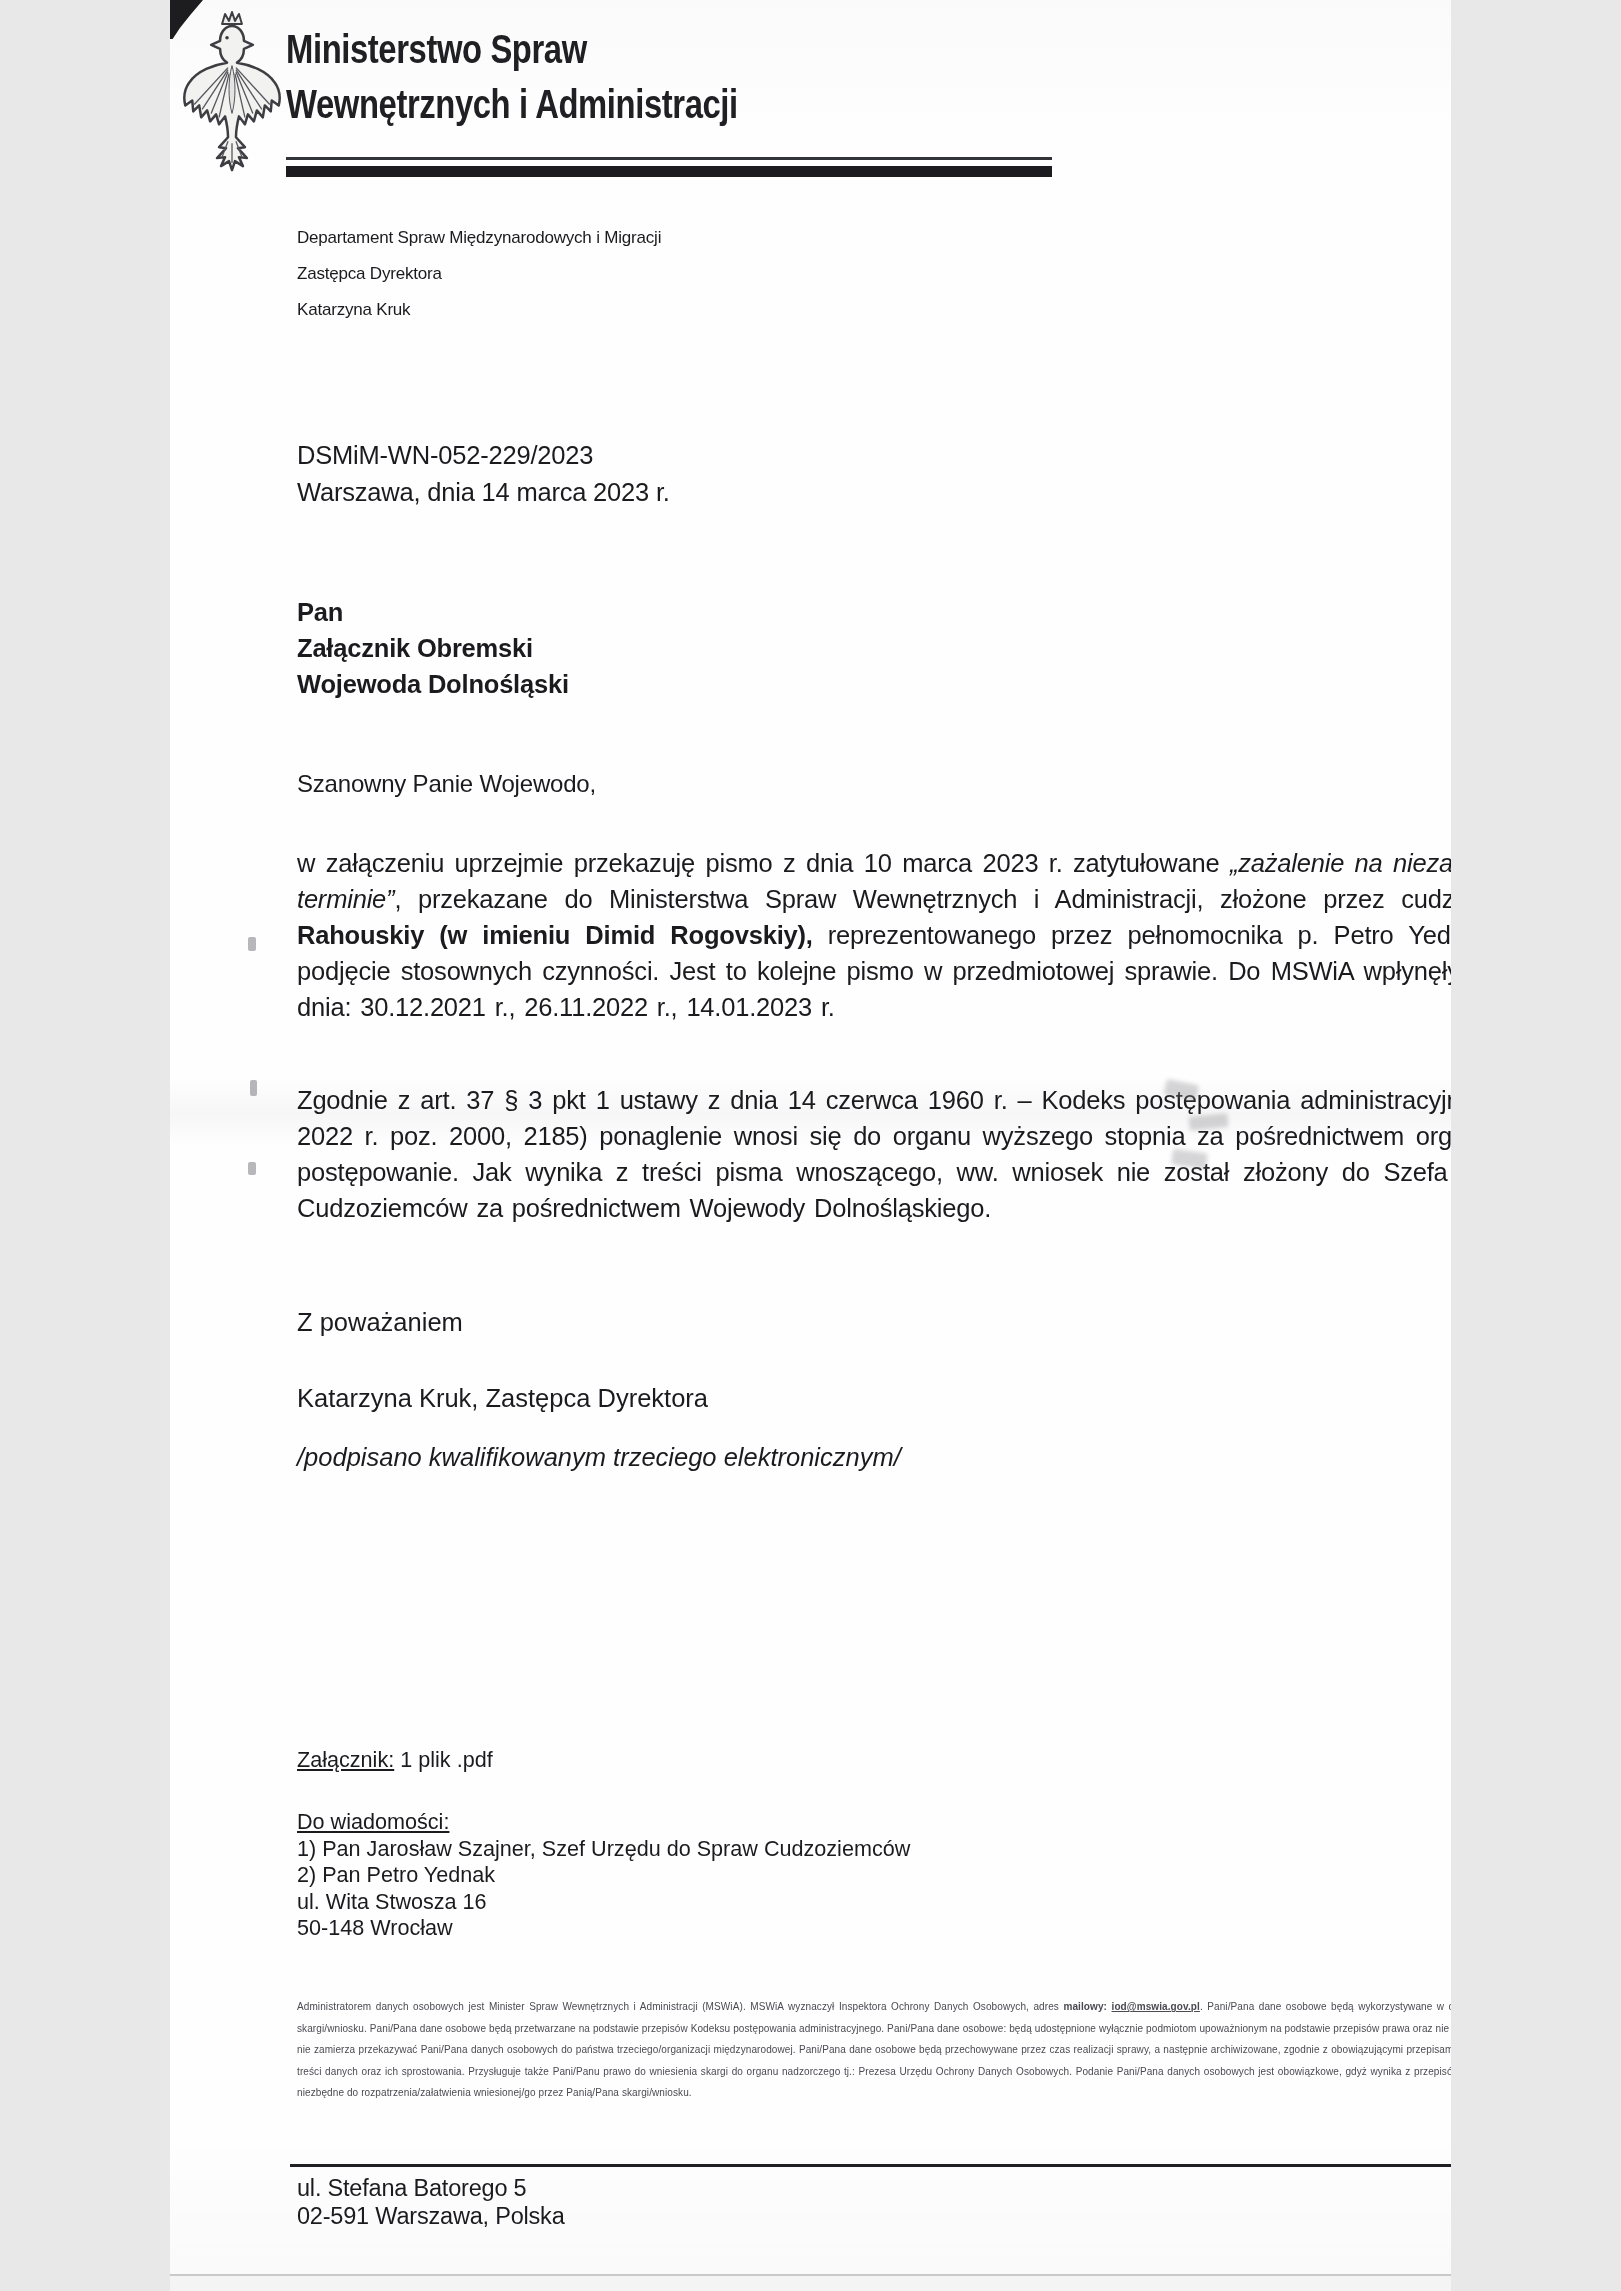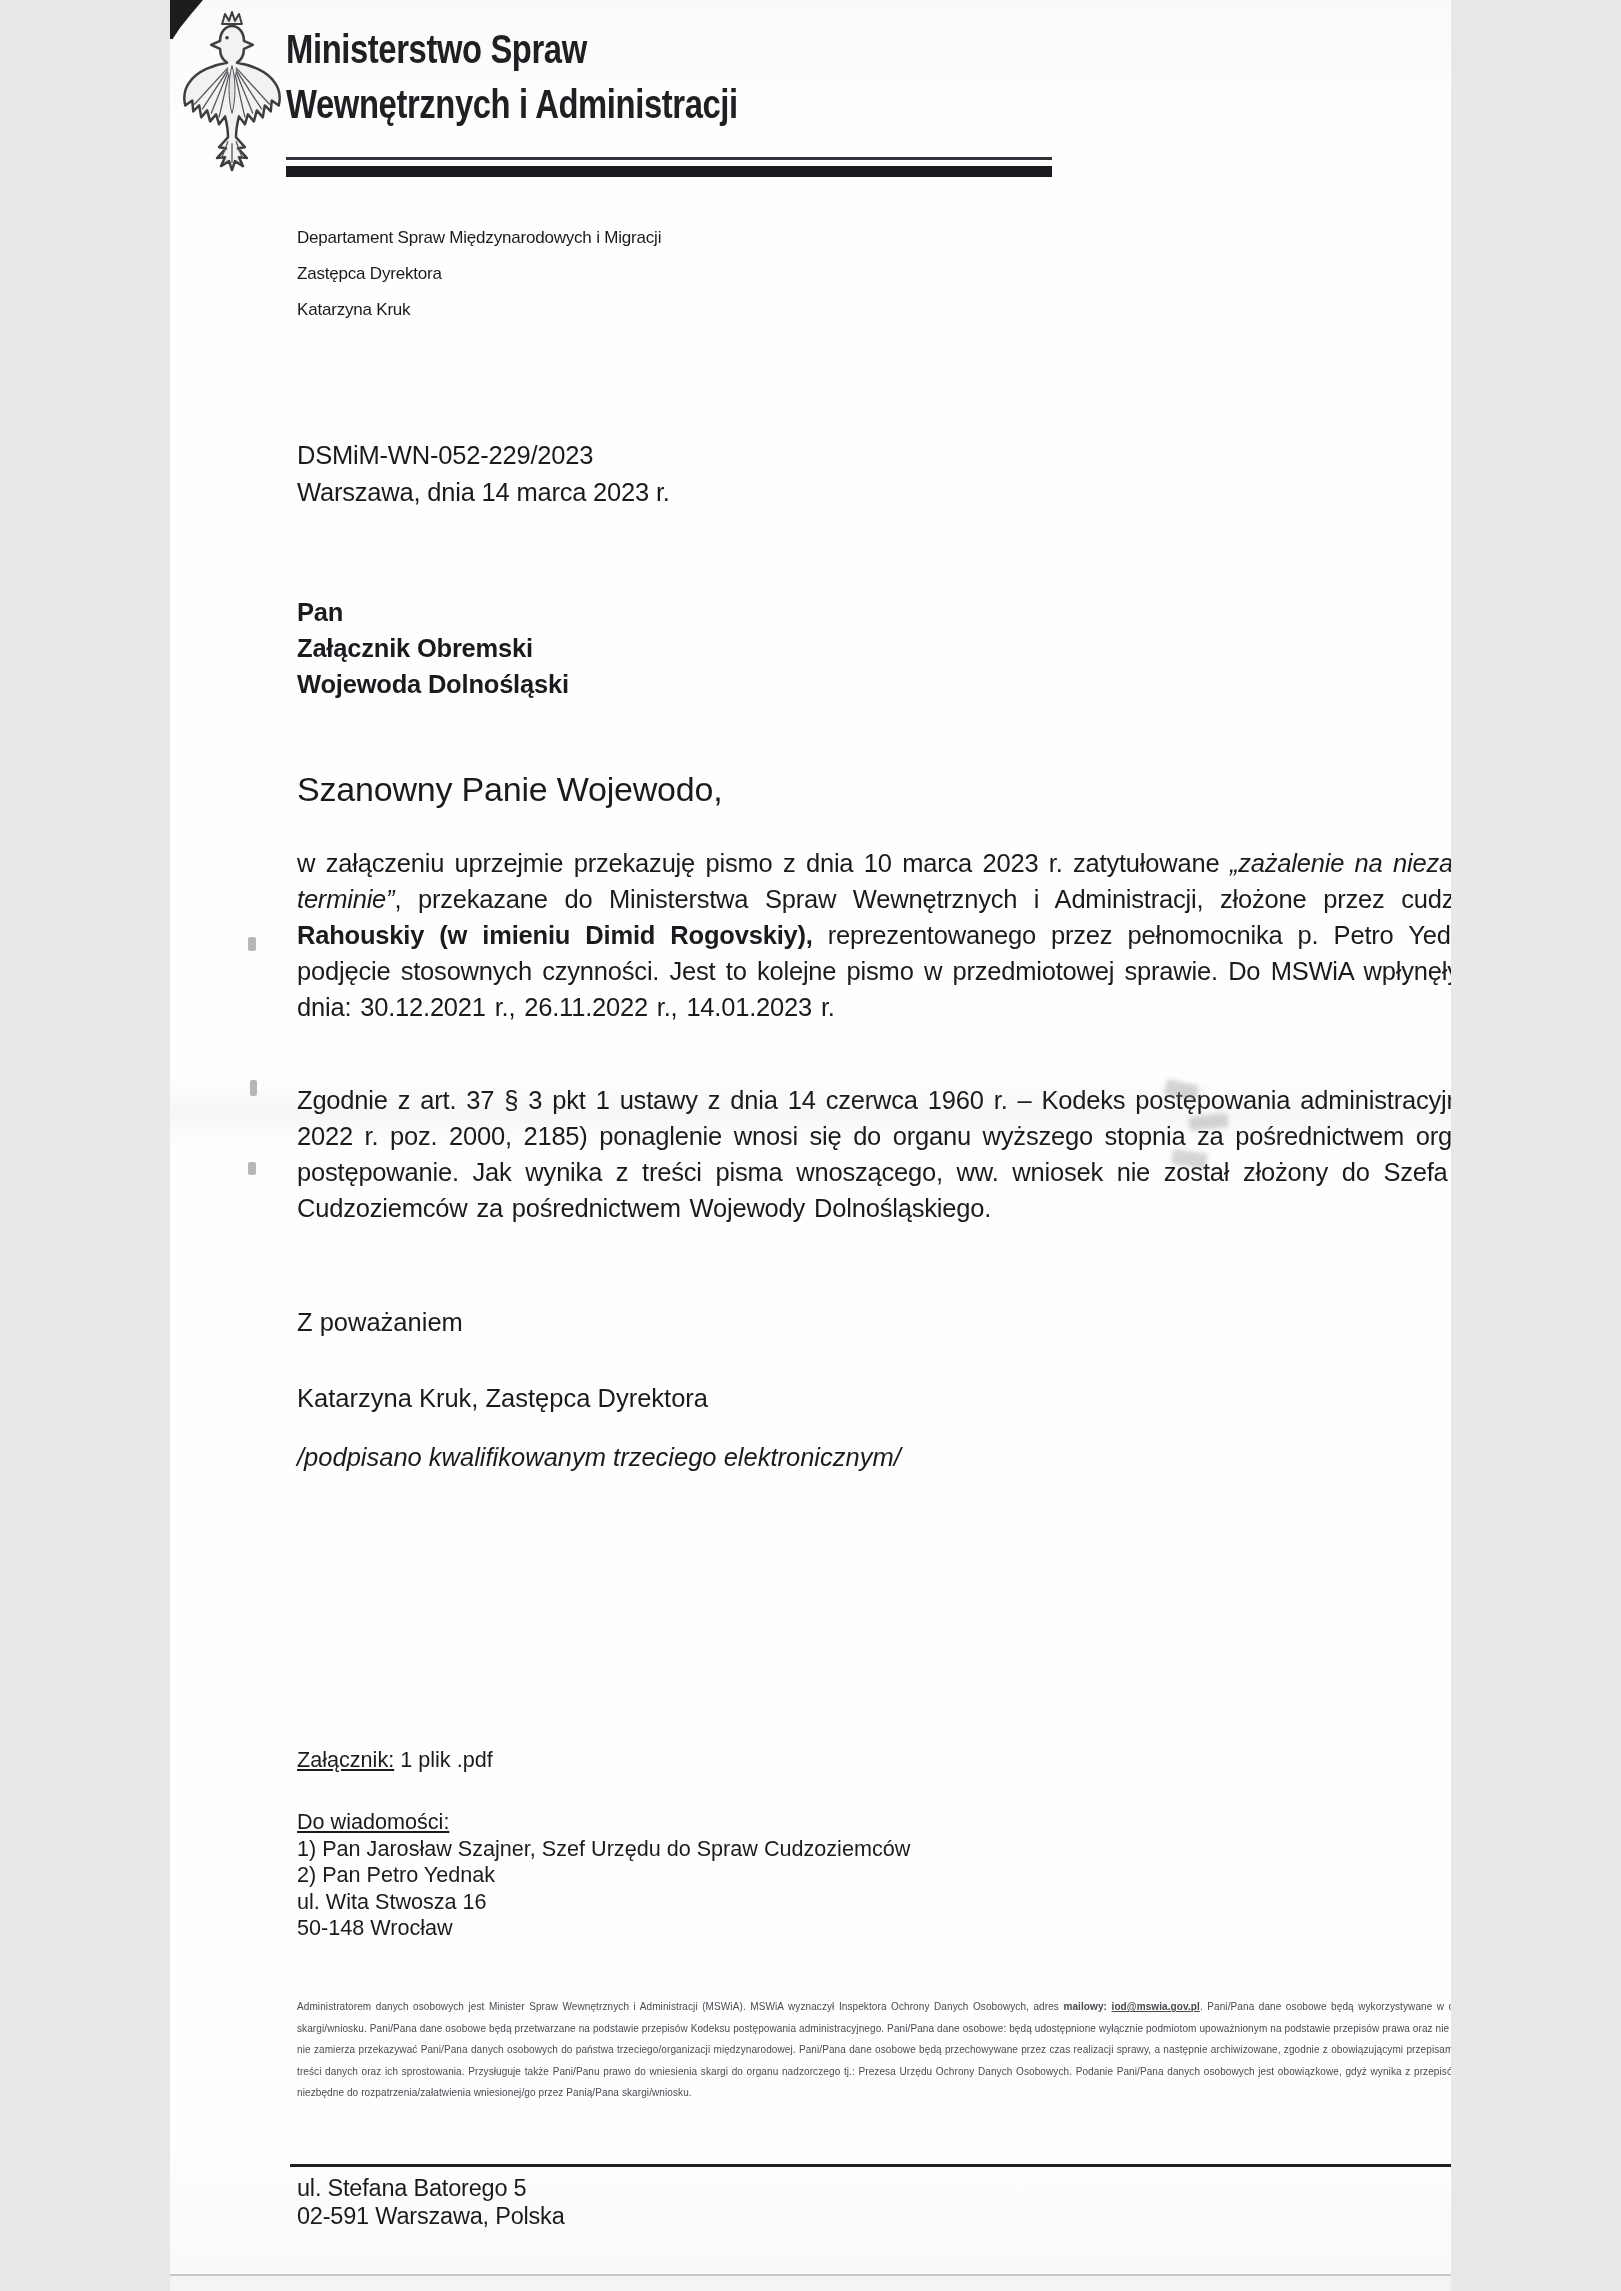--- a/index.html
+++ b/index.html
@@ -41,21 +41,21 @@
     font-size:30px;color:#56565c;letter-spacing:3.9px;
     transform:rotate(-0.6deg);white-space:nowrap;
   }
   .date-stamp .year{display:inline-block;transform:translateY(6.9px);letter-spacing:2px;}
   .stamp-dot{position:absolute;left:1511px;top:104px;width:4.9px;height:4.9px;border-radius:50%;background:#6a6a70;}
 
   .text-line{white-space:nowrap;}
   .sender-block{position:absolute;left:127px;top:220px;font-size:17px;line-height:36px;letter-spacing:-0.2px;}
   .reference-block{position:absolute;left:127px;top:437px;font-size:25.5px;line-height:37px;letter-spacing:-0.2px;}
   .addressee-block{position:absolute;left:127px;top:594px;font-size:25.5px;line-height:36px;font-weight:700;letter-spacing:-0.2px;}
-  .greeting{position:absolute;left:127px;top:770px;font-size:34px;letter-spacing:-0.2px;text-align:center;}
+  .greeting{position:absolute;left:127px;top:770px;font-size:24px;letter-spacing:-0.2px;text-align:center;}
 
   .para{
     position:absolute;left:127px;width:1372px;
     font-size:25.5px;line-height:36px;letter-spacing:-0.2px;word-spacing:2px;
     text-align:justify;
   }
   .para1{top:845px;}
   .para2{top:1082px;}
   .run-italic{font-style:italic;}
   .run-bold{font-weight:700;}

